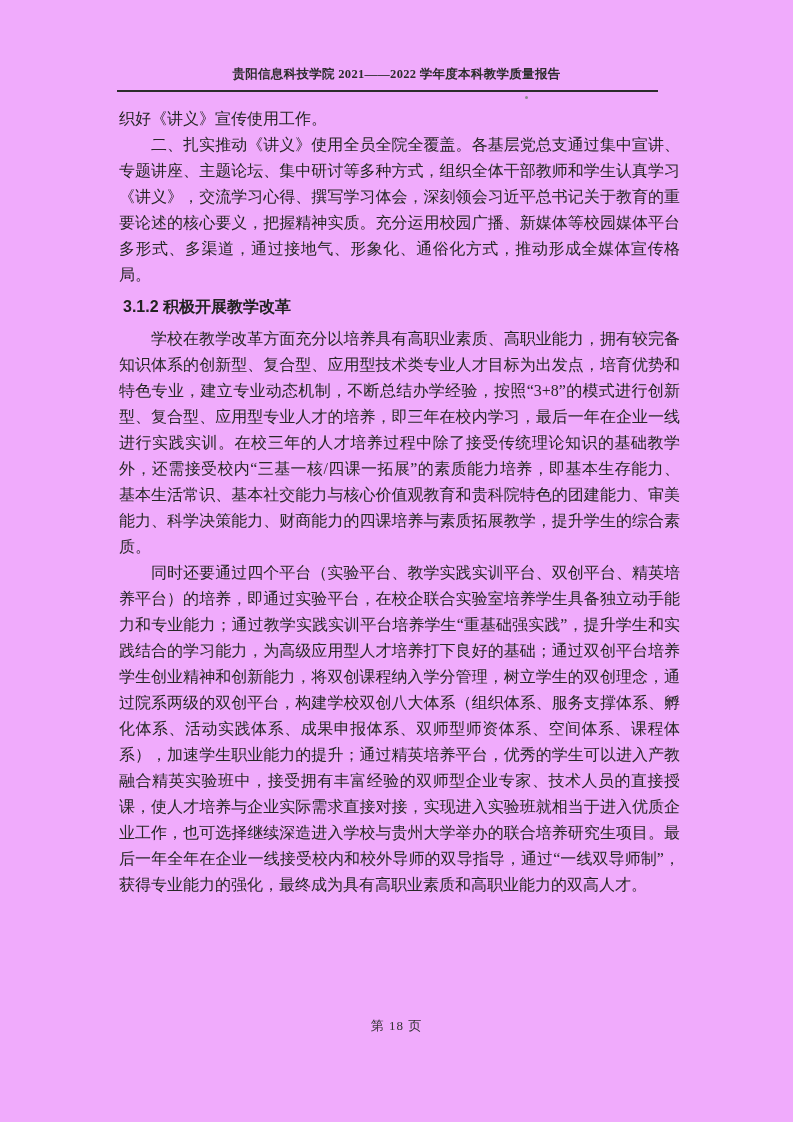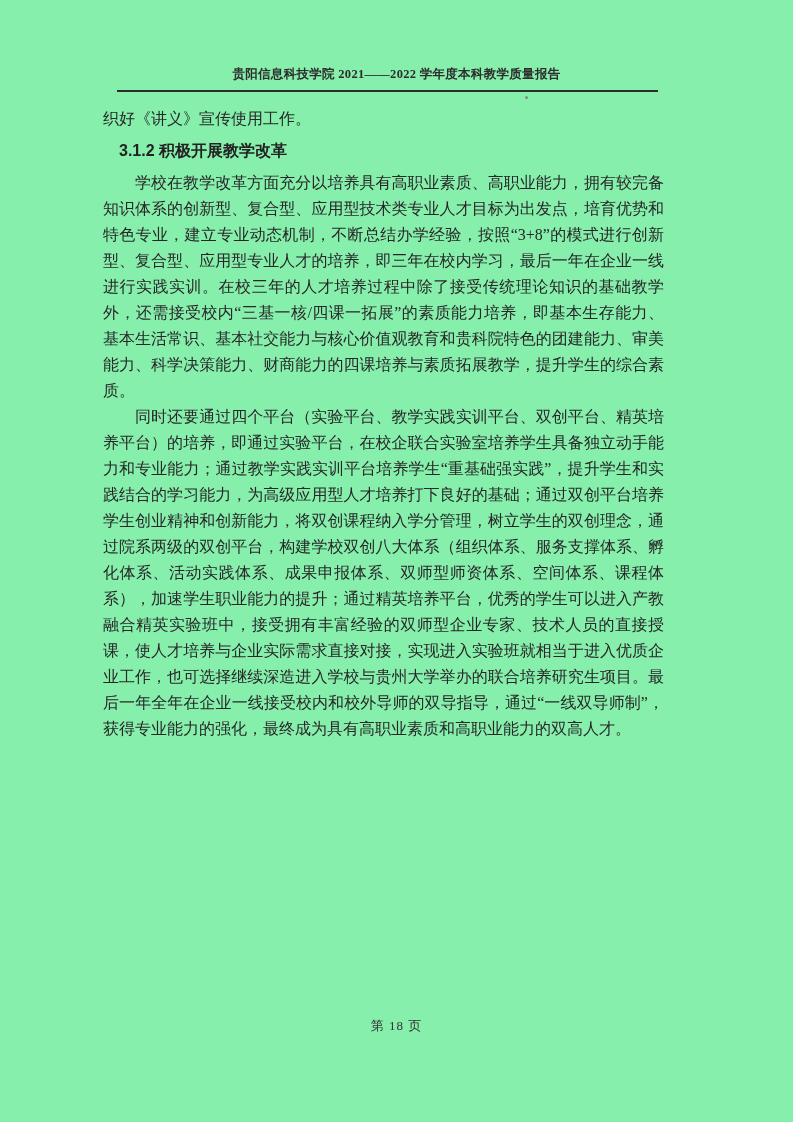--- a/index.html
+++ b/index.html
@@ -4,21 +4,21 @@
 <style>
   html, body {
     margin: 0;
     padding: 0;
     background: #ffffff;
   }
   .page {
     position: relative;
     width: 793px;
     height: 1122px;
-    background: #86efac;
+    background: #f0abfc;
     overflow: hidden;
     font-family: "Liberation Serif", "DejaVu Serif", serif;
     color: #272727;
   }
   
   .doc-header-title {
     position: absolute;
     top: 66px;
     left: 72px;
     right: 72px;
@@ -42,36 +42,36 @@
     left: 525px;
     top: 96px;
     width: 3px;
     height: 3px;
     border-radius: 50%;
     background: #8a8a8a;
   }
   
   .doc-body {
     position: absolute;
-    left: 103px;
+    left: 119px;
     top: 106px;
     width: 561px;
     font-size: 16px;
     line-height: 26px;
     text-align: justify;
   }
   .para {
     margin: 0;
     padding: 0;
   }
   .para.indent {
     text-indent: 2em;
   }
   .section-heading {
-    margin: 6px 0 6px 16px;
+    margin: 6px 0 6px 4px;
     padding: 0;
     font-size: 16px;
     line-height: 26px;
     font-weight: 700;
     font-family: "Liberation Sans", "DejaVu Sans", sans-serif;
     color: #222222;
     text-align: left;
   }
   
   .doc-footer {
@@ -91,20 +91,21 @@
 <body>
 
 <div class="page">
 
   <div class="doc-header-title">贵阳信息科技学院 2021——2022 学年度本科教学质量报告</div>
   <div class="doc-header-rule"></div>
   <div class="scan-speck"></div>
 
   <main class="doc-body">
     <p class="para">织好《讲义》宣传使用工作。</p>
+    <p class="para indent">二、扎实推动《讲义》使用全员全院全覆盖。各基层党总支通过集中宣讲、专题讲座、主题论坛、集中研讨等多种方式，组织全体干部教师和学生认真学习《讲义》，交流学习心得、撰写学习体会，深刻领会习近平总书记关于教育的重要论述的核心要义，把握精神实质。充分运用校园广播、新媒体等校园媒体平台多形式、多渠道，通过接地气、形象化、通俗化方式，推动形成全媒体宣传格局。</p>
     <h3 class="section-heading">3.1.2 积极开展教学改革</h3>
     <p class="para indent">学校在教学改革方面充分以培养具有高职业素质、高职业能力，拥有较完备知识体系的创新型、复合型、应用型技术类专业人才目标为出发点，培育优势和特色专业，建立专业动态机制，不断总结办学经验，按照“3+8”的模式进行创新型、复合型、应用型专业人才的培养，即三年在校内学习，最后一年在企业一线进行实践实训。在校三年的人才培养过程中除了接受传统理论知识的基础教学外，还需接受校内“三基一核/四课一拓展”的素质能力培养，即基本生存能力、基本生活常识、基本社交能力与核心价值观教育和贵科院特色的团建能力、审美能力、科学决策能力、财商能力的四课培养与素质拓展教学，提升学生的综合素质。</p>
     <p class="para indent">同时还要通过四个平台（实验平台、教学实践实训平台、双创平台、精英培养平台）的培养，即通过实验平台，在校企联合实验室培养学生具备独立动手能力和专业能力；通过教学实践实训平台培养学生“重基础强实践”，提升学生和实践结合的学习能力，为高级应用型人才培养打下良好的基础；通过双创平台培养学生创业精神和创新能力，将双创课程纳入学分管理，树立学生的双创理念，通过院系两级的双创平台，构建学校双创八大体系（组织体系、服务支撑体系、孵化体系、活动实践体系、成果申报体系、双师型师资体系、空间体系、课程体系），加速学生职业能力的提升；通过精英培养平台，优秀的学生可以进入产教融合精英实验班中，接受拥有丰富经验的双师型企业专家、技术人员的直接授课，使人才培养与企业实际需求直接对接，实现进入实验班就相当于进入优质企业工作，也可选择继续深造进入学校与贵州大学举办的联合培养研究生项目。最后一年全年在企业一线接受校内和校外导师的双导指导，通过“一线双导师制”，获得专业能力的强化，最终成为具有高职业素质和高职业能力的双高人才。</p>
   </main>
 
   <footer class="doc-footer">
     <span class="page-number">第 18 页</span>
   </footer>
 
 </div>

